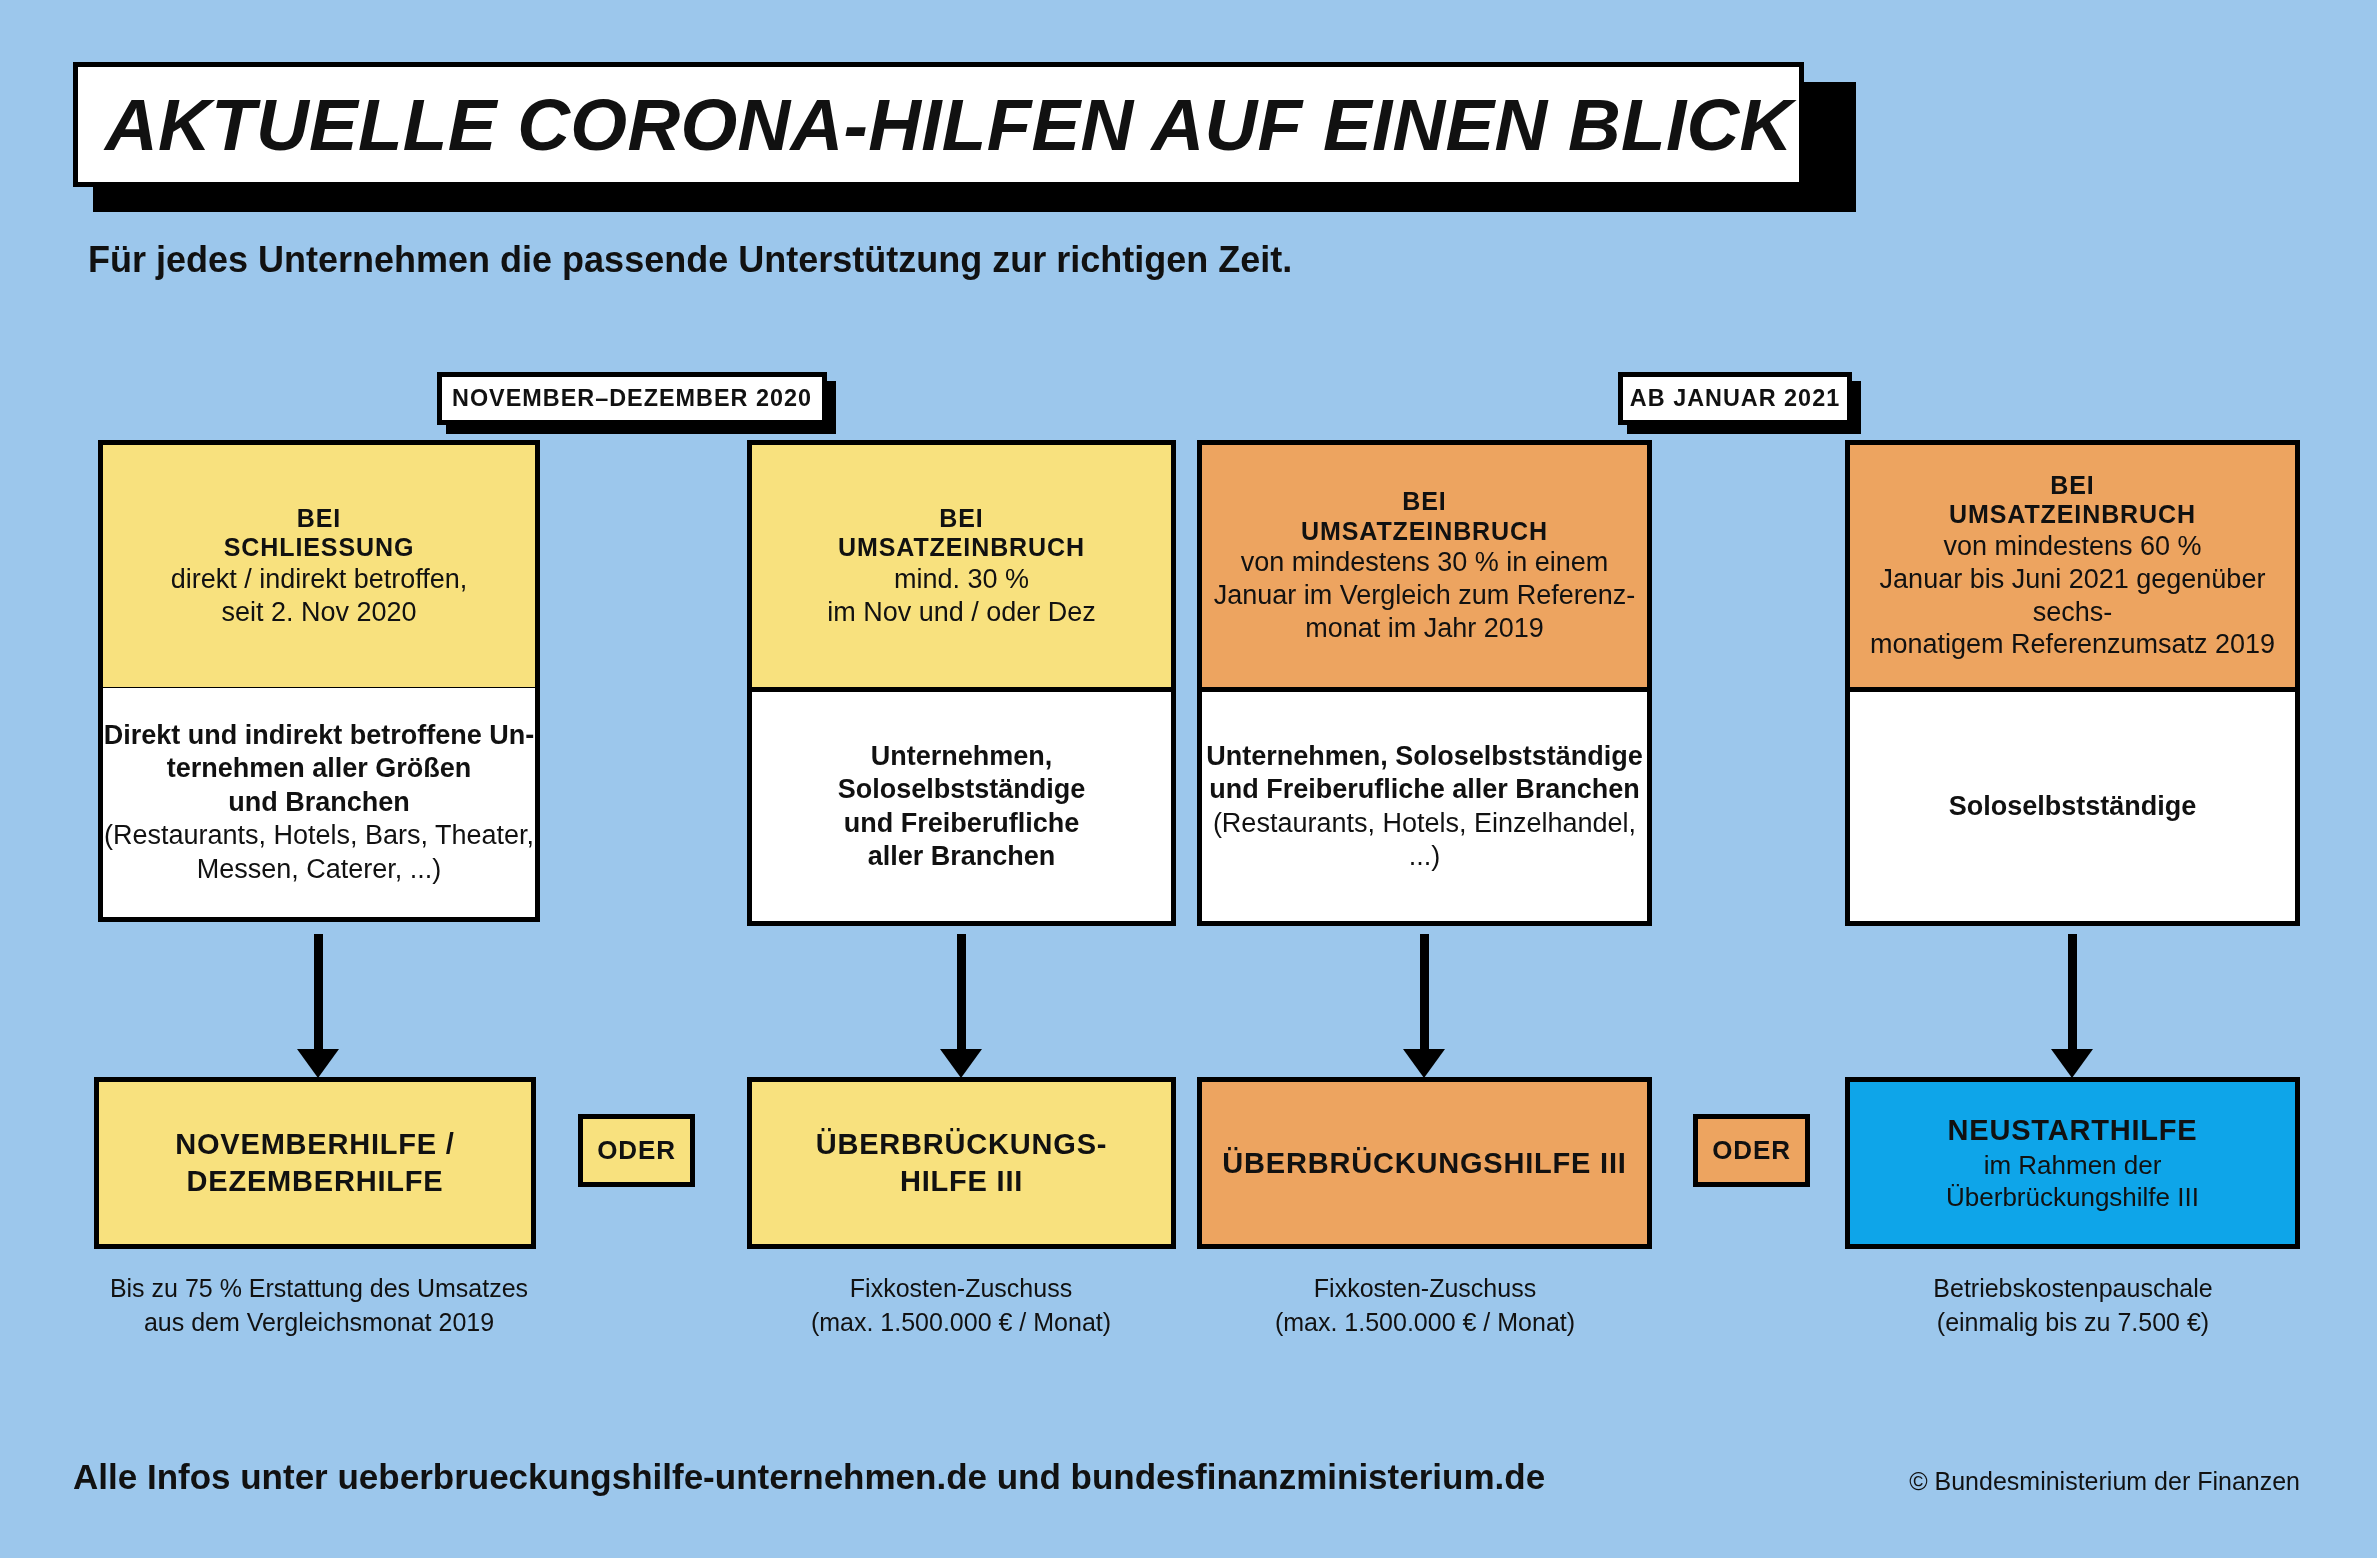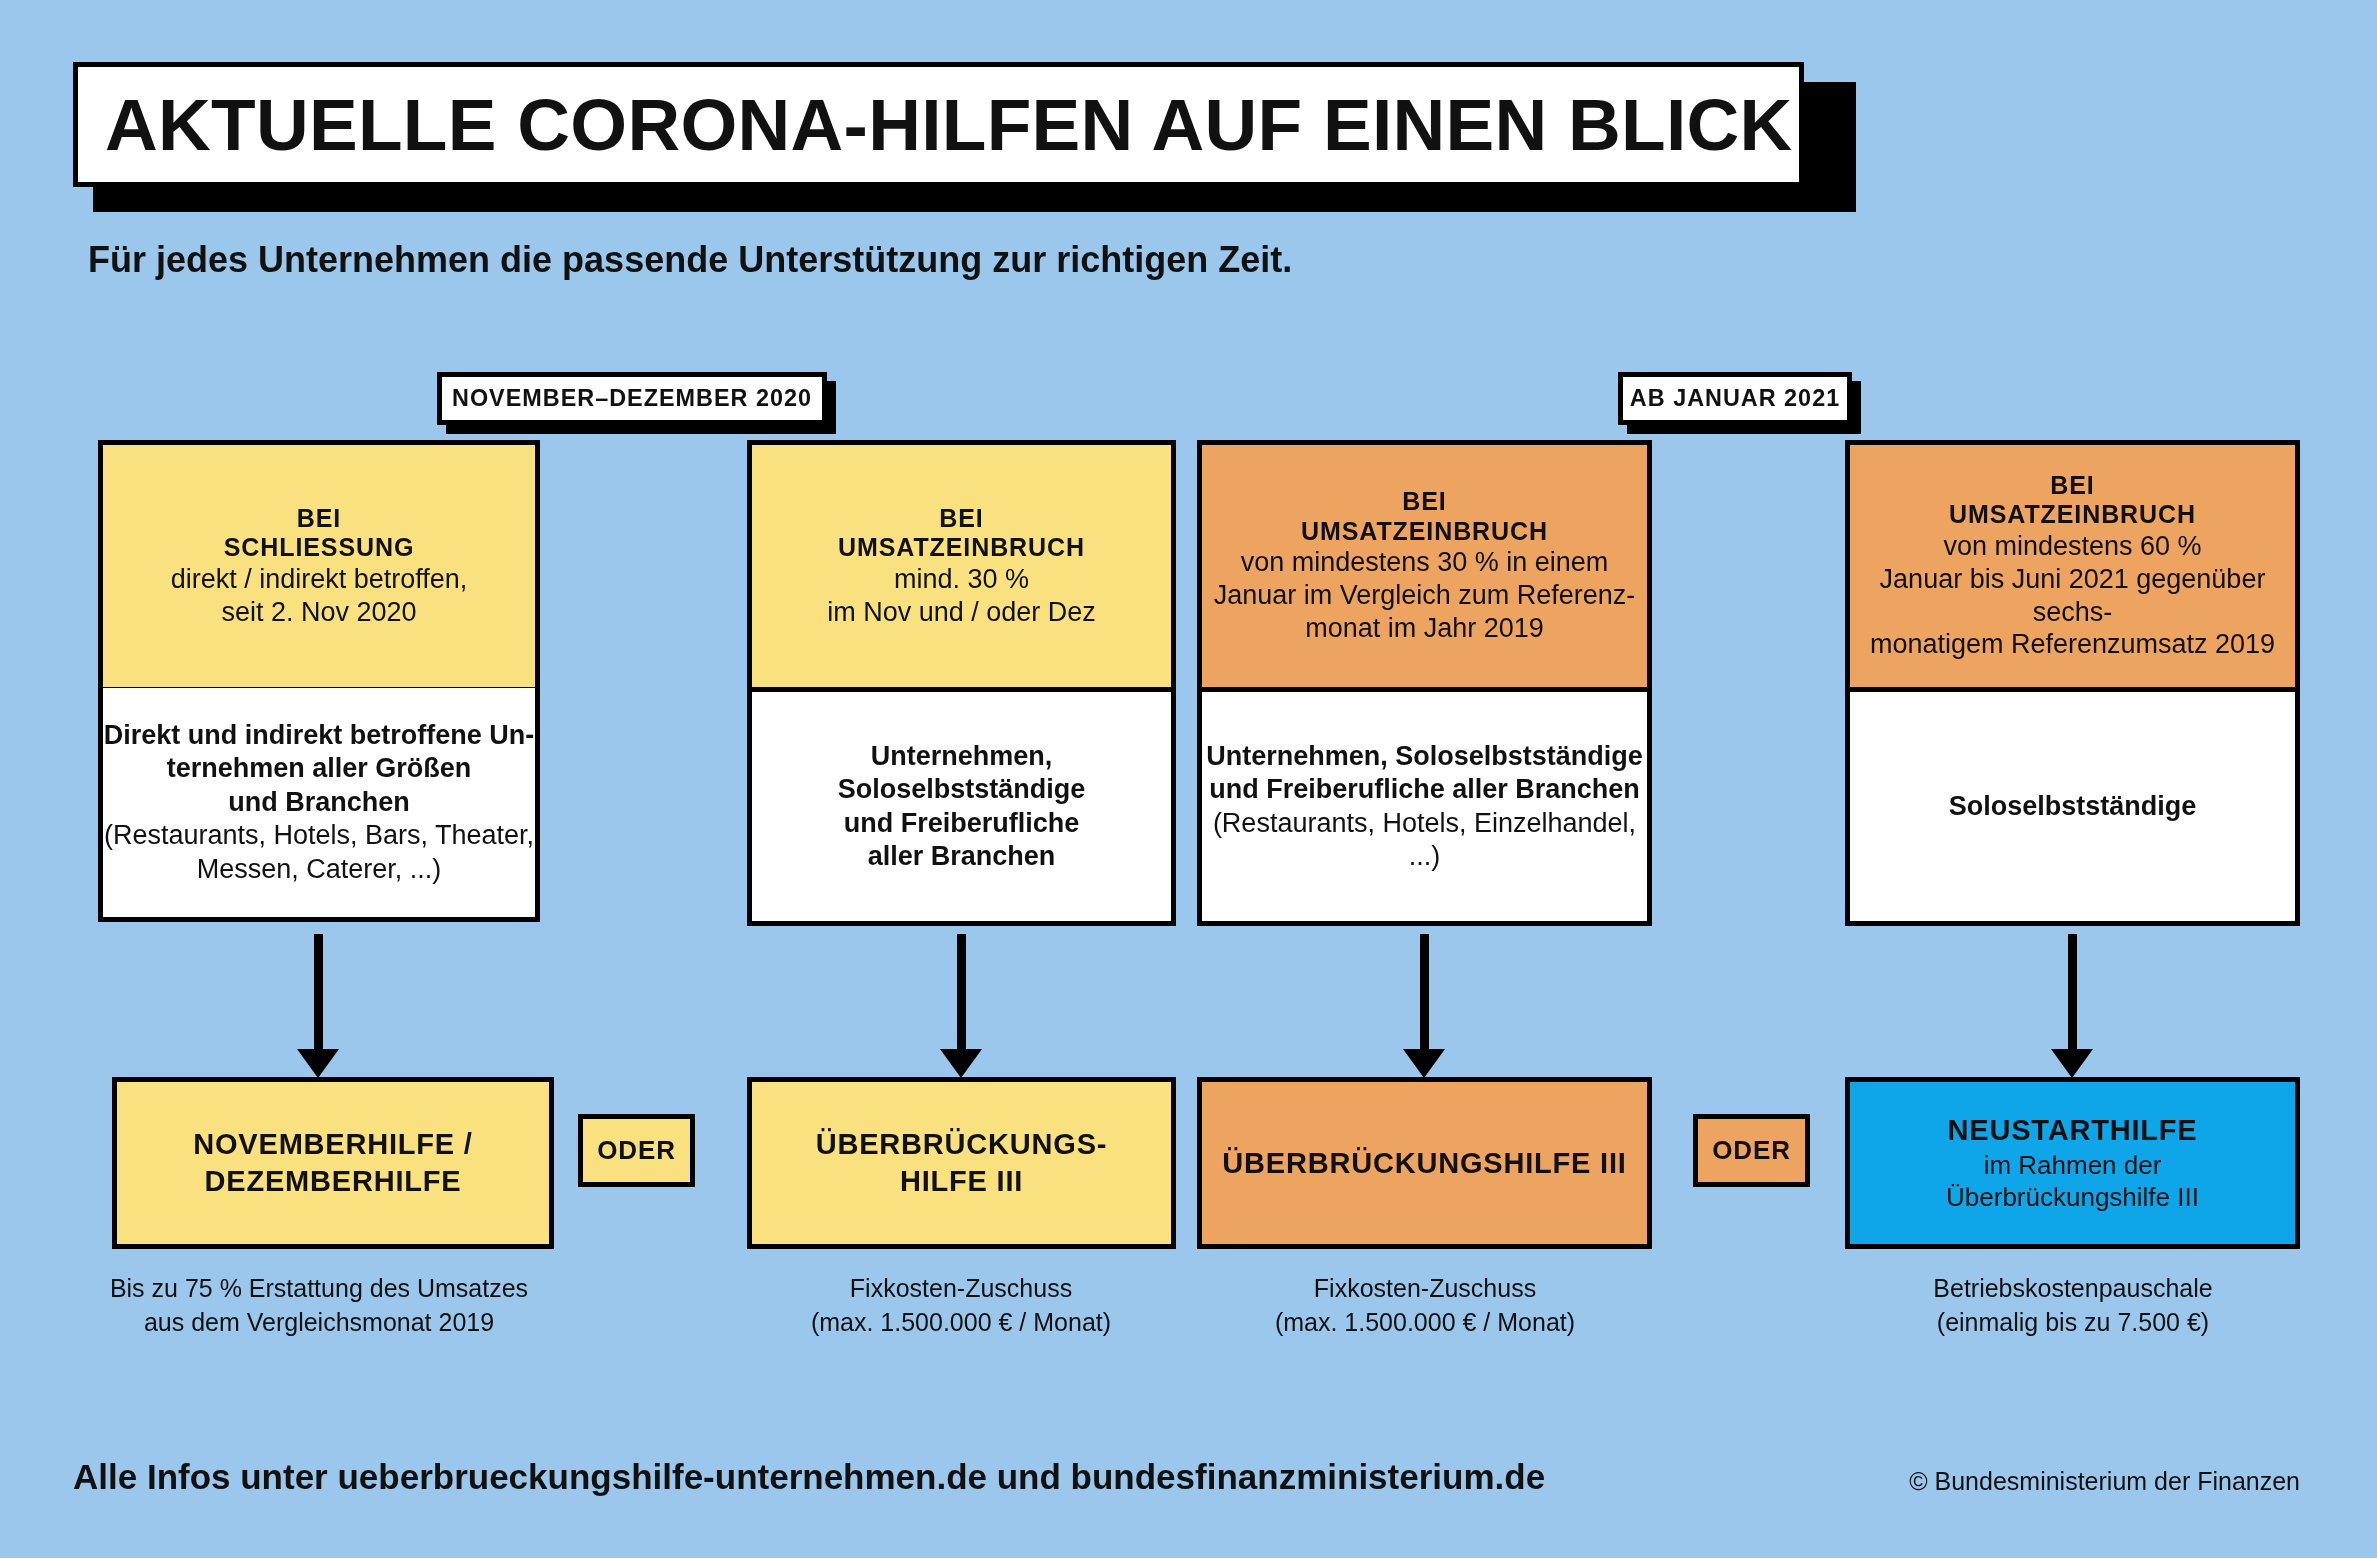--- a/index.html
+++ b/index.html
@@ -38,20 +38,21 @@
     left: 0;
     top: 0;
     width: 1731px;
     height: 125px;
     background: #ffffff;
     border: 5.9px solid #000000;
     box-sizing: border-box;
     display: flex;
     align-items: center;
     padding-left: 27px;
+    font-style: italic;
   }
   .title-text {
     font-size: 73px;
     font-weight: 700;
     letter-spacing: 0.3px;
     line-height: 1;
     white-space: nowrap;
     font-stretch: condensed;
   }
 
@@ -300,21 +301,21 @@
       <div class="cond-line">Januar bis Juni 2021 gegenüber sechs-</div>
       <div class="cond-line">monatigem Referenzumsatz 2019</div>
     </div>
     <div class="card-bottom" style="top:252px; height:234px;">
       <div class="who-bold">Soloselbstständige</div>
     </div>
   </div>
   <div class="arrow" style="left:2068px; top:934px; height:124px;"></div>
   <div class="arrow-head" style="left:2051px; top:1049px;"></div>
 
-  <div class="result" style="left:112px; top:1077px; width:442px; height:172px; background:#F8E17E;">
+  <div class="result" style="left:94px; top:1077px; width:442px; height:172px; background:#F8E17E;">
     <div class="result-title">NOVEMBERHILFE /</div>
     <div class="result-title">DEZEMBERHILFE</div>
   </div>
 
   <div class="oder" style="left:578px; top:1114px; width:117px; height:73px; background:#F8E17E;">
     <span class="oder-text">ODER</span>
   </div>
 
   <div class="result" style="left:747px; top:1077px; width:429px; height:172px; background:#F8E17E;">
     <div class="result-title">ÜBERBRÜCKUNGS-</div>

